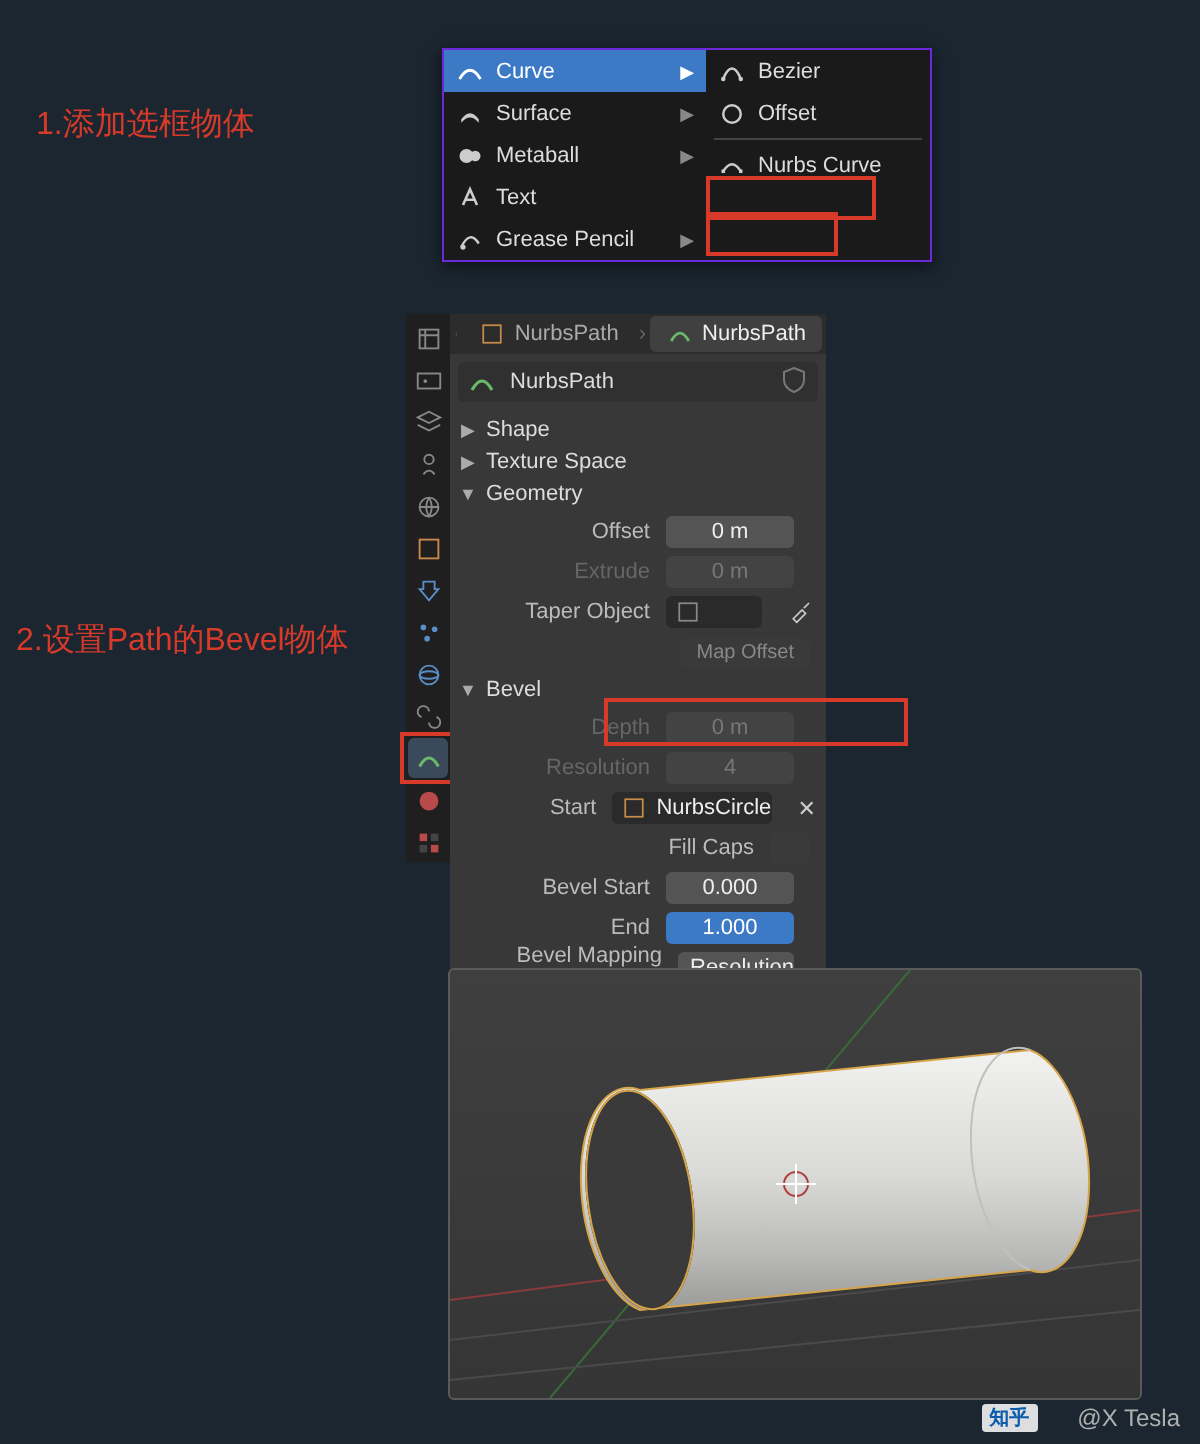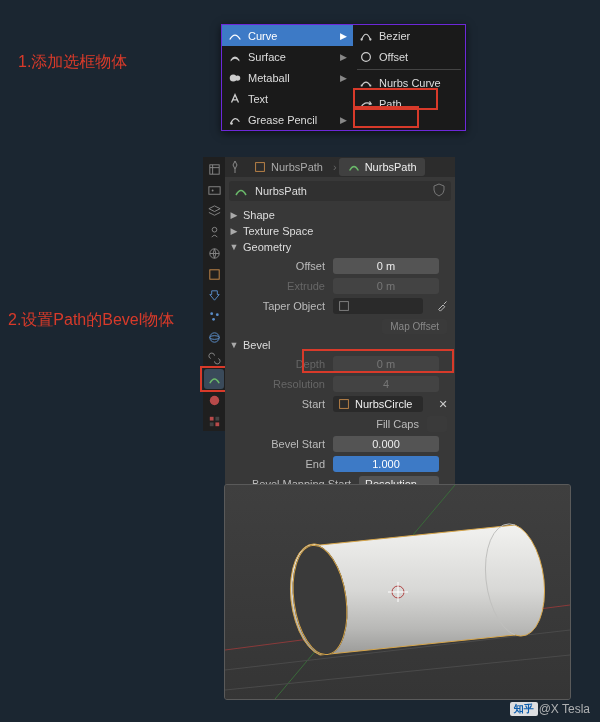--- a/index.html
+++ b/index.html
@@ -7,21 +7,21 @@
   .cap{position:absolute;color:#d83a2a;font-size:16px;font-weight:500;white-space:nowrap}
   .menu{position:absolute;left:221px;top:24px;display:flex;border:1px solid #6d28d9;box-shadow:0 2px 8px rgba(0,0,0,.6)}
   .mcol{background:#1a1a1a;width:131px}
   .mrow{display:flex;align-items:center;height:17px;padding:2px 6px;gap:6px;color:#ddd}
   .mrow.sel{background:#3d7ac6;color:#fff}
   .mrow .arr{margin-left:auto;color:#888;font-size:9px}
   .mrow.sel .arr{color:#fff}
   .mico{width:14px;height:14px;display:inline-flex;align-items:center;justify-content:center}
   .mico svg{width:14px;height:14px}
   .redbox{position:absolute;border:2px solid #d83a2a;pointer-events:none}
-  .panel{position:absolute;left:225px;top:157px;width:230px;background:#383838}
+  .panel{position:absolute;left:225px;top:157px;width:188px;background:#383838}
   .tabrow{display:flex;align-items:center;background:#2c2c2c;height:20px;gap:2px;padding:0 2px}
   .tabrow .tab{display:flex;align-items:center;gap:4px;padding:2px 8px;color:#aaa;border-radius:3px}
   .tabrow .tab.act{background:#404040;color:#eee}
   .tabrow .gicon{width:16px;height:16px;display:inline-flex;align-items:center;justify-content:center;color:#888}
   .namebar{display:flex;align-items:center;background:#303030;margin:4px;border-radius:3px;height:20px;padding:0 4px;gap:6px}
   .namebar .curveico{width:16px;height:16px;display:inline-flex;align-items:center;justify-content:center}
   .namebar .nm{flex:1;color:#ddd}
   .namebar .shield{width:16px;color:#777}
   .section{padding:2px 4px}
   .shead{display:flex;align-items:center;gap:4px;color:#ddd;padding:2px 0;cursor:default}
@@ -37,21 +37,21 @@
   .pval.obj .ico{width:14px;height:14px;display:inline-flex;align-items:center;justify-content:center}
   .xbtn{width:16px;text-align:center;color:#ccc}
   .eyedrop{width:16px;text-align:center;color:#ccc}
   .mapbtn{background:#3a3a3a;color:#888;padding:2px 8px;border-radius:3px;font-size:10px;margin-right:4px}
   .fillbtn{background:#3a3a3a;width:20px;height:16px;border-radius:3px;margin-right:4px}
   .sidebar{position:absolute;left:203px;top:157px;width:22px;background:#1f1f1f;display:flex;flex-direction:column;align-items:center;padding-top:2px;gap:1px}
   .sidebar .sico{width:20px;height:20px;display:flex;align-items:center;justify-content:center;color:#888;border-radius:3px}
   .sidebar .sico.act{background:#3a4a5a;color:#5da9e8}
   .sidebar .sico svg{width:15px;height:15px}
   .viewport{position:absolute;left:224px;top:484px;width:345px;height:214px;background:#3a3a3a;border:1px solid #5a5a5a;border-radius:3px;overflow:hidden}
-  .watermark{position:absolute;right:10px;bottom:6px;color:#c8c8c8;font-size:12px;display:flex;align-items:flex-end;gap:1px;opacity:.85}
+  .watermark{position:absolute;right:10px;bottom:6px;color:#c8c8c8;font-size:12px;display:flex;align-items:flex-end;gap:20px;opacity:.85}
   .zhihu{display:inline-flex;align-items:center;justify-content:center;width:28px;height:14px;background:#fff;color:#0a66c2;font-size:10px;font-weight:bold;border-radius:2px}
 </style>
 </head>
 <body>
 <div class="stage">
 
 <div class="cap" style="left:18px;top:52px">1.添加选框物体</div>
 <div class="cap" style="left:8px;top:310px">2.设置Path的Bevel物体</div>
 
 <div class="menu">
@@ -125,29 +125,20 @@
     <div style="height:1px;background:#444;margin:2px 4px"></div>
     <div class="mrow">
       <span class="mico">
             <svg viewBox="0 0 16 16">
               <path d="M3 11 Q8 3 13 11" stroke="#ccc" fill="none" stroke-width="1.4"></path>
               <rect x="2" y="10" width="2" height="2" fill="#ccc"></rect>
               <rect x="12" y="10" width="2" height="2" fill="#ccc"></rect>
             </svg>
           </span>
       <span>Nurbs Curve</span>
-    </div>
-    <div class="mrow">
-      <span class="mico">
-            <svg viewBox="0 0 16 16">
-              <path d="M2 12 Q6 4 14 8" stroke="#ccc" fill="none" stroke-width="1.4"></path>
-              <path d="M12 5 L14 8 L11 9" stroke="#ccc" fill="none" stroke-width="1.2"></path>
-            </svg>
-          </span>
-      <span>Path</span>
     </div>
   </div>
 </div>
 <div class="redbox" style="left:353px;top:88px;width:81px;height:18px"></div>
 <div class="redbox" style="left:353px;top:106px;width:62px;height:18px"></div>
 
 <div class="sidebar">
   <div class="sico">
         <svg viewBox="0 0 16 16">
           <rect x="3" y="3" width="10" height="10" stroke="#888" fill="none"></rect>

